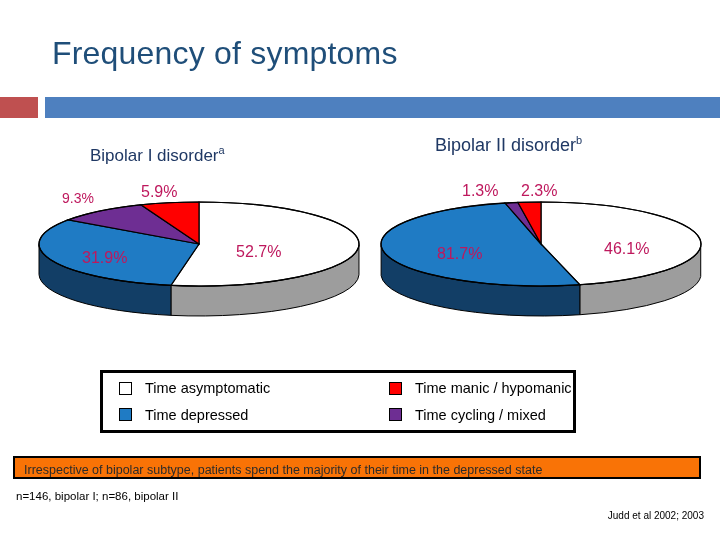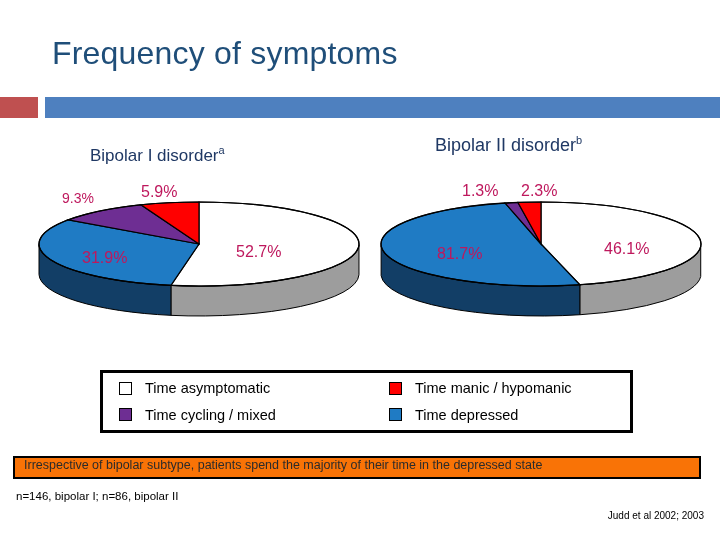--- a/index.html
+++ b/index.html
@@ -89,21 +89,21 @@
   #lbl-2-asym  { left: 604px; top: 240px; }
   #lbl-2-dep   { left: 437px; top: 245px; }
   #lbl-2-cyc   { left: 462px; top: 182px; }
   #lbl-2-man   { left: 521px; top: 182px; }
 
   
   .legend {
     position: absolute;
     left: 100px;
     top: 370px;
-    width: 533px;
+    width: 476px;
     height: 63px;
     border: 3px solid #000000;
     background: #ffffff;
     box-sizing: border-box;
   }
   .legend-grid {
     position: absolute;
     inset: 0;
     display: grid;
     grid-template-columns: 270px 1fr;
@@ -132,21 +132,21 @@
   .banner {
     position: absolute;
     left: 13px;
     top: 456px;
     width: 688px;
     height: 23px;
     background: #F97306;
     border: 2px solid #000000;
     box-sizing: border-box;
     display: flex;
-    align-items: flex-start;
+    align-items: flex-end;
     padding-left: 9px;
   }
   .banner-text {
     font-size: 12.5px;
     color: #2B2B2B;
     white-space: nowrap;
   }
 
   
   .footnotes {
@@ -225,27 +225,27 @@
     <div class="legend-grid">
       <div class="legend-item">
         <span class="legend-swatch" style="background:#FFFFFF"></span>
         <span>Time asymptomatic</span>
       </div>
       <div class="legend-item">
         <span class="legend-swatch" style="background:#FF0000"></span>
         <span>Time manic / hypomanic</span>
       </div>
       <div class="legend-item">
+        <span class="legend-swatch" style="background:#1F7BC4"></span>
+        <span>Time depressed</span>
+      </div>
+      <div class="legend-item">
         <span class="legend-swatch" style="background:#6E2E93"></span>
         <span>Time cycling / mixed</span>
       </div>
-      <div class="legend-item">
-        <span class="legend-swatch" style="background:#1F7BC4"></span>
-        <span>Time depressed</span>
-      </div>
     </div>
   </div>
 
   <div class="banner">
     <span class="banner-text">Irrespective of bipolar subtype, patients spend the majority of their time in the depressed state</span>
   </div>
 
   <div class="footnotes">
     <div>n=146, bipolar I; n=86, bipolar II</div>
   </div>

